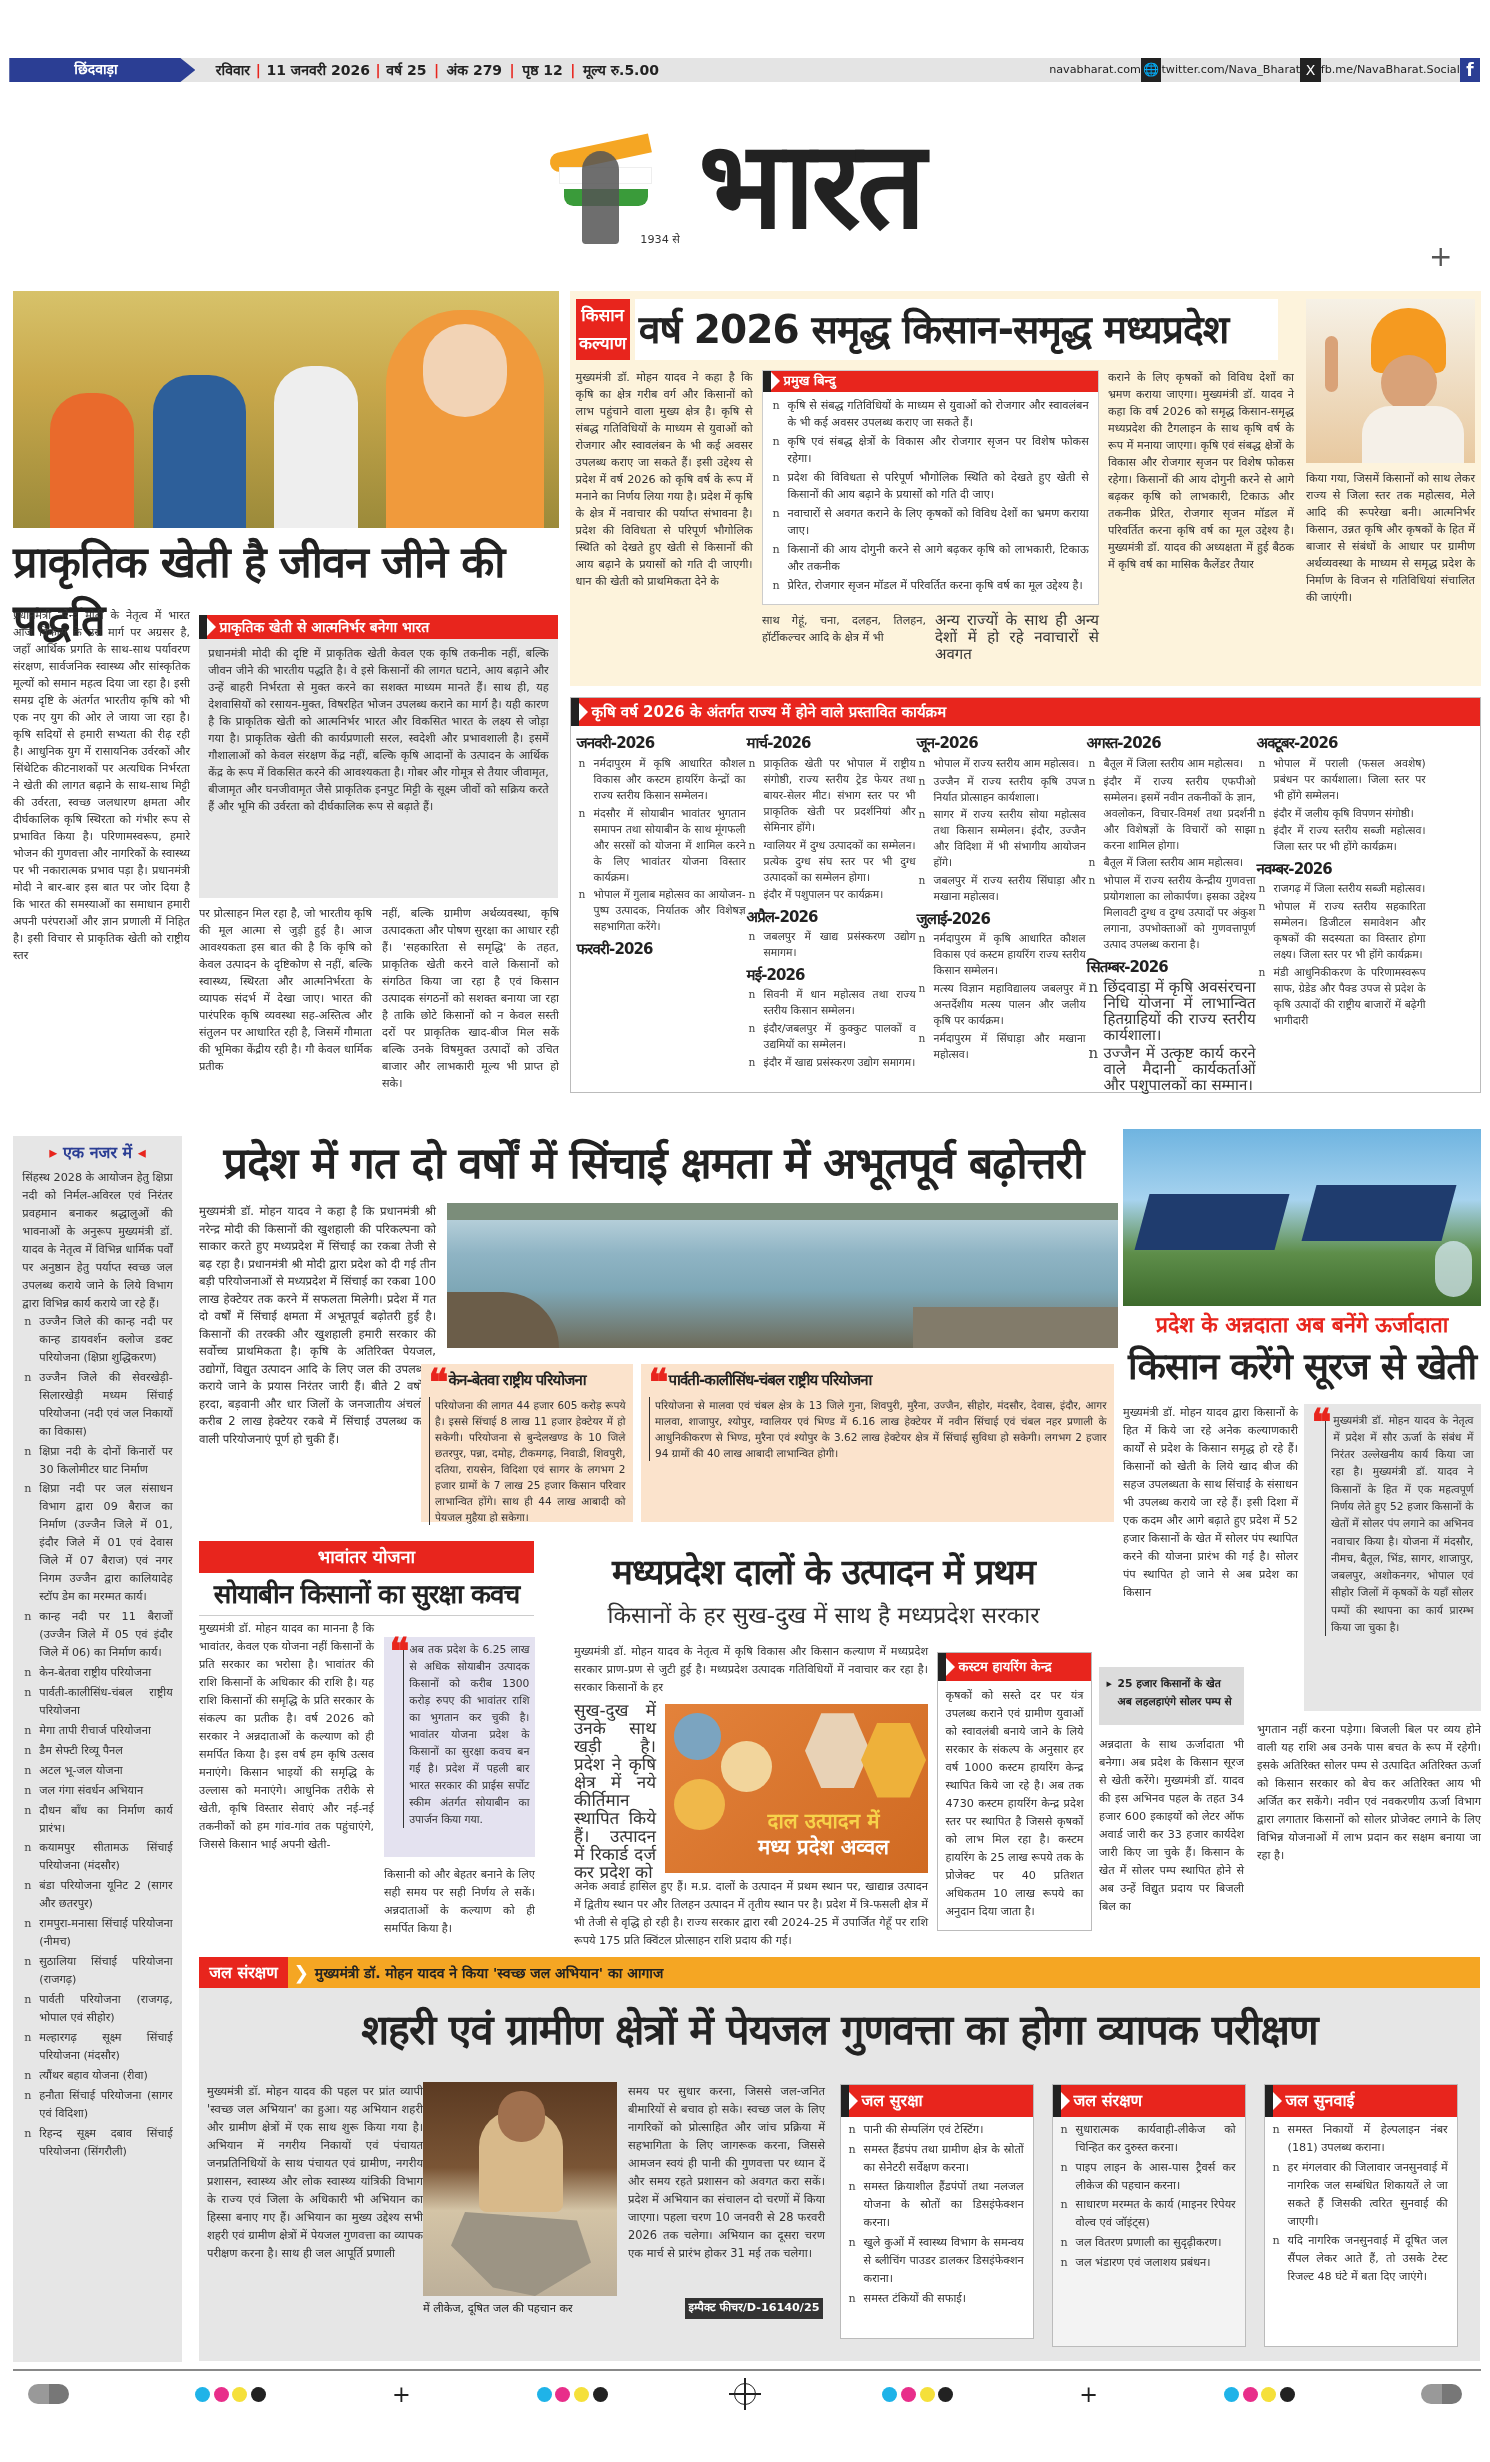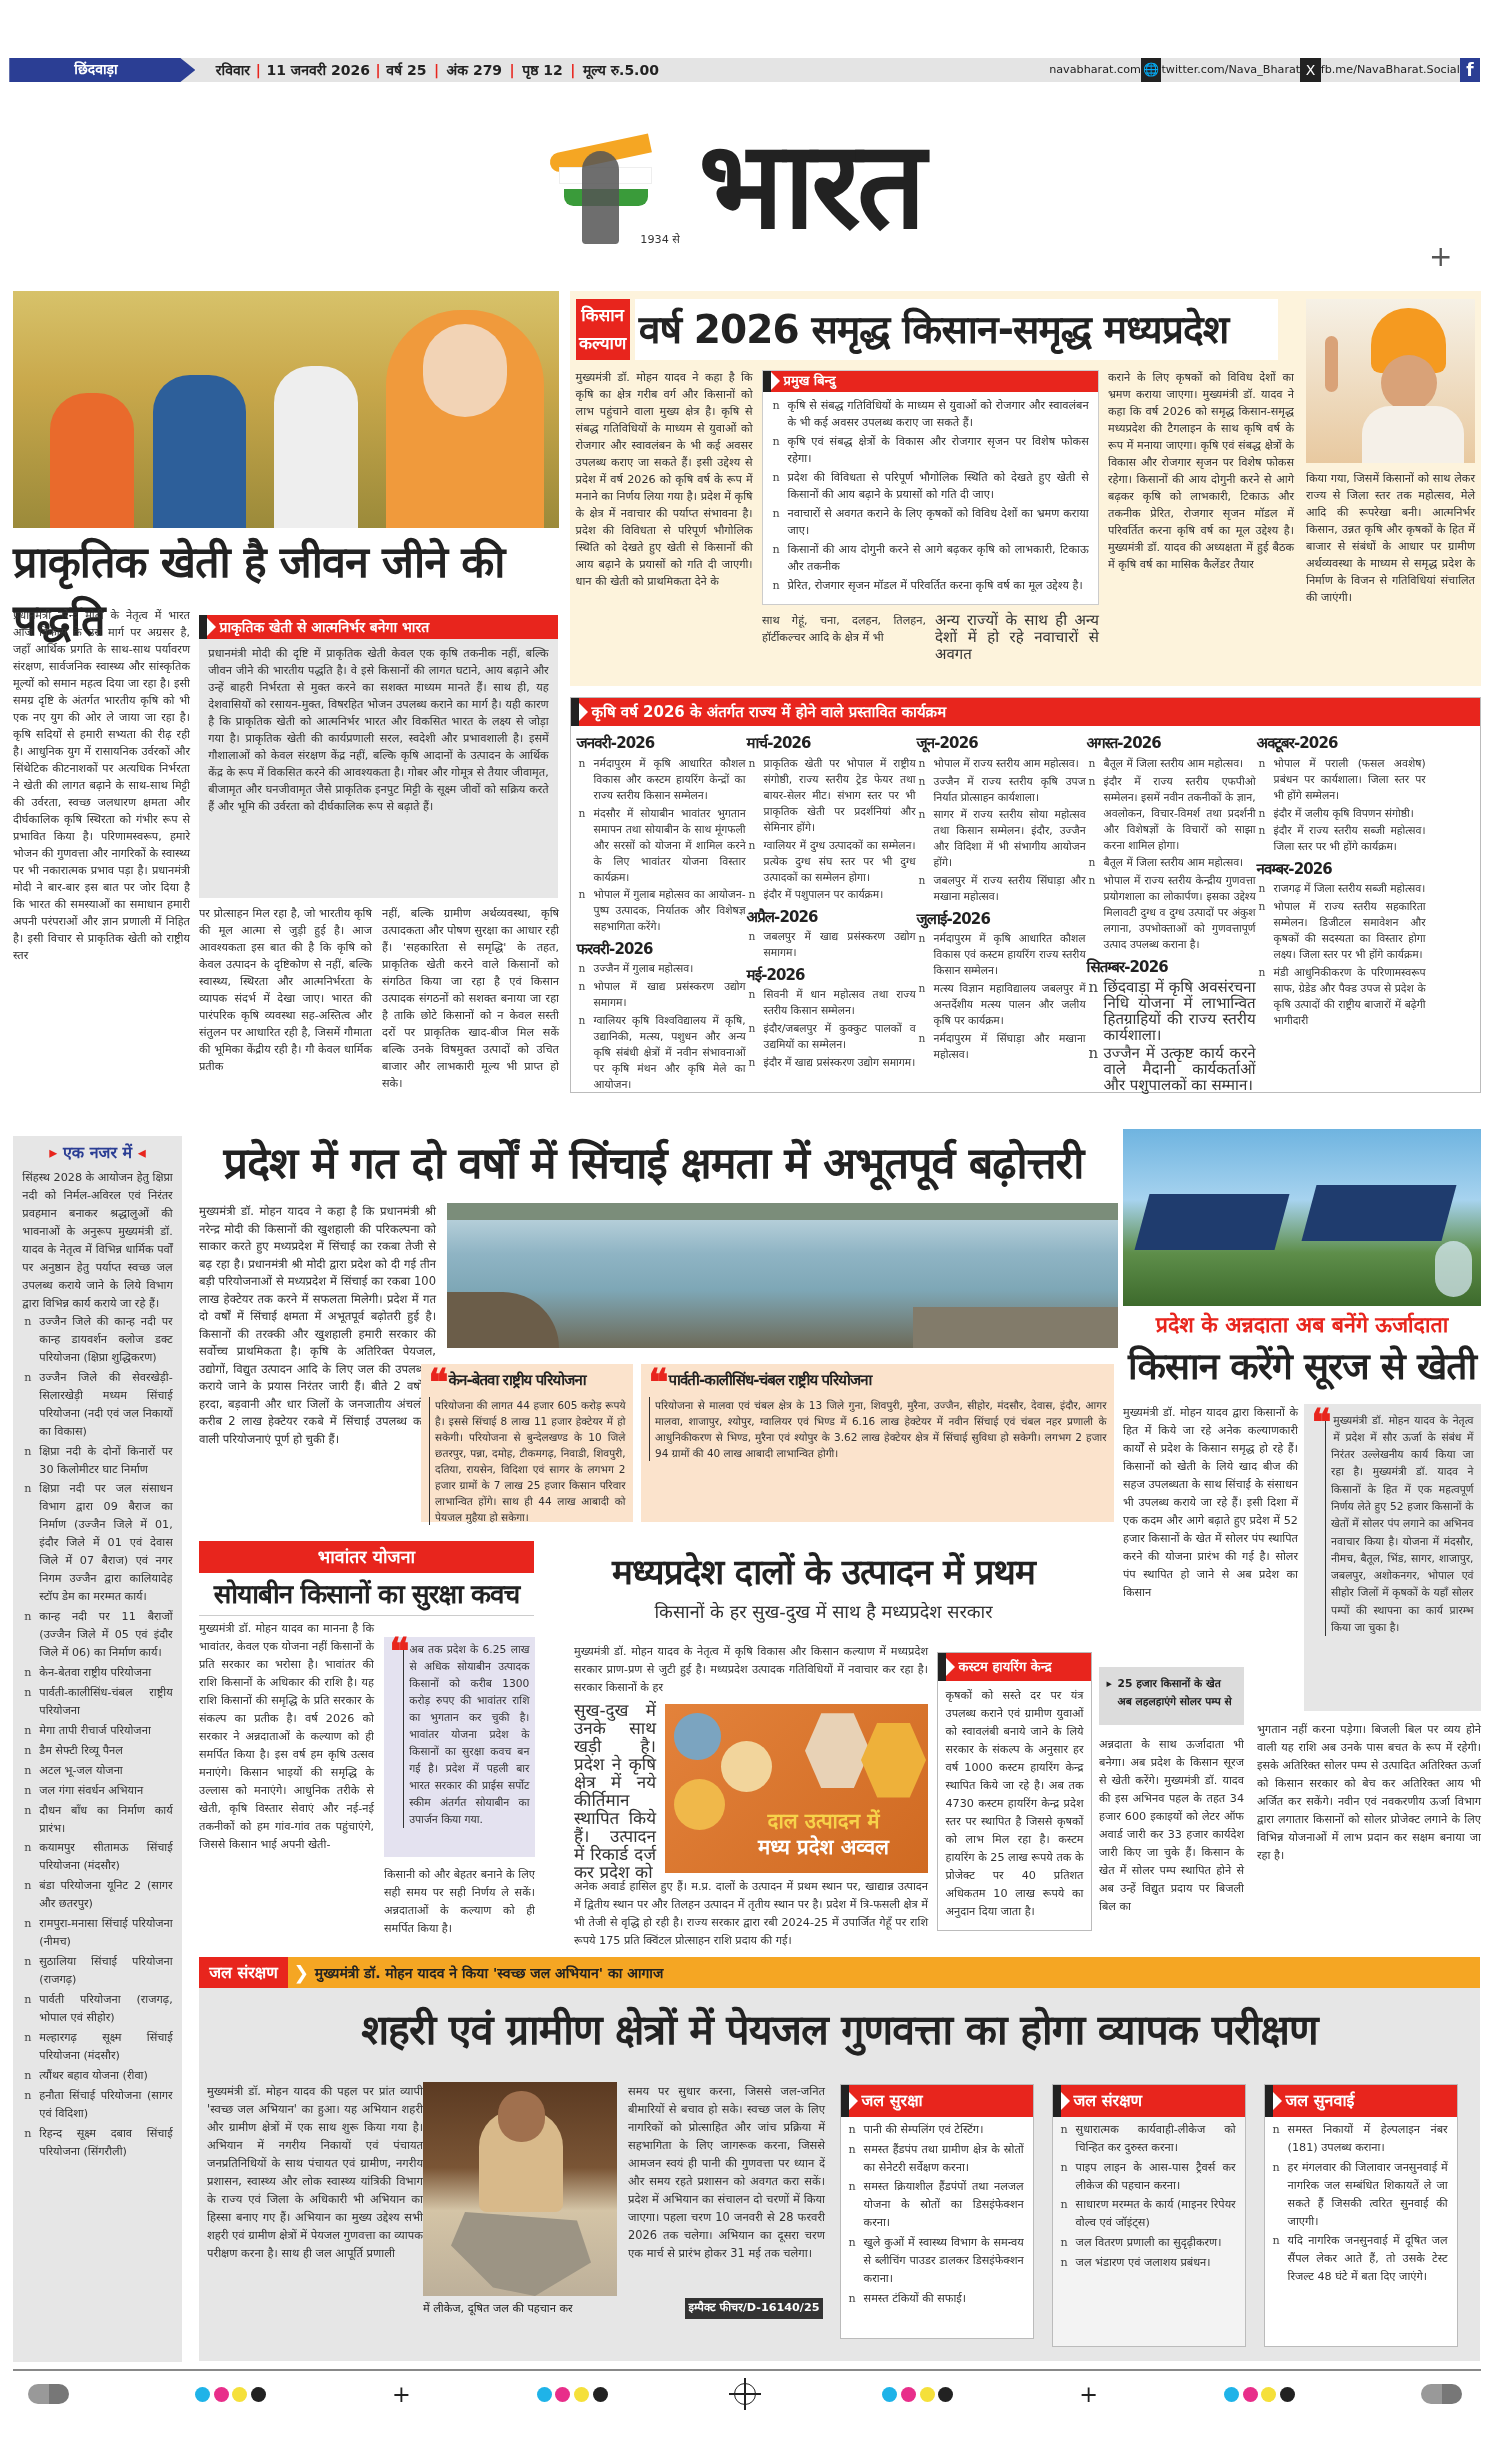--- a/index.html
+++ b/index.html
@@ -113,25 +113,20 @@
       <div>
           <div class="hd" style="font-size:15px;margin:1.9px 0">जनवरी-2026</div>
         <ul class="bullets txt" style="font-size:10.7px;line-height:16px">
             <li>नर्मदापुरम में कृषि आधारित कौशल विकास और कस्टम हायरिंग केन्द्रों का राज्य स्तरीय किसान सम्मेलन।</li>
             <li>मंदसौर में सोयाबीन भावांतर भुगतान समापन तथा सोयाबीन के साथ मूंगफली और सरसों को योजना में शामिल करने के लिए भावांतर योजना विस्तार कार्यक्रम।</li>
             <li>भोपाल में गुलाब महोत्सव का आयोजन-पुष्प उत्पादक, निर्यातक और विशेषज्ञ सहभागिता करेंगे।</li>
           </ul>
         </div>
       <div>
           <div class="hd" style="font-size:15px;margin:3.7px 0 1.9px">फरवरी-2026</div>
-        <ul class="bullets txt" style="font-size:10.7px;line-height:16px">
-            <li>उज्जैन में गुलाब महोत्सव।</li>
-            <li>भोपाल में खाद्य प्रसंस्करण उद्योग समागम।</li>
-            <li>ग्वालियर कृषि विश्वविद्यालय में कृषि, उद्यानिकी, मत्स्य, पशुधन और अन्य कृषि संबंधी क्षेत्रों में नवीन संभावनाओं पर कृषि मंथन और कृषि मेले का आयोजन।</li>
-          </ul>
         </div>
     </div>
     <div style="width:169px">
       <div>
           <div class="hd" style="font-size:15px;margin:1.9px 0">मार्च-2026</div>
         <ul class="bullets txt" style="font-size:10.7px;line-height:16px">
             <li>प्राकृतिक खेती पर भोपाल में राष्ट्रीय संगोष्ठी, राज्य स्तरीय ट्रेड फेयर तथा बायर-सेलर मीट। संभाग स्तर पर भी प्राकृतिक खेती पर प्रदर्शनियां और सेमिनार होंगे।</li>
             <li>ग्वालियर में दुग्ध उत्पादकों का सम्मेलन। प्रत्येक दुग्ध संघ स्तर पर भी दुग्ध उत्पादकों का सम्मेलन होगा।</li>
             <li>इंदौर में पशुपालन पर कार्यक्रम।</li>
           </ul>
@@ -283,21 +278,21 @@
 <div class="abs" style="left:199px;top:1541px;width:335px;height:32px;background:#e8251d;color:#fff;text-align:center;font-size:17.7px;font-weight:bold;line-height:32px">भावांतर योजना</div>
 <div class="abs hd" style="left:199px;top:1574px;width:335px;text-align:center;font-size:26px;line-height:41px;border-bottom:0.9px solid #ccc">सोयाबीन किसानों का सुरक्षा कवच</div>
 <div class="abs txt" style="left:199px;top:1620px;width:175px;font-size:11.2px;line-height:18px">मुख्यमंत्री डॉ. मोहन यादव का मानना है कि भावांतर, केवल एक योजना नहीं किसानों के प्रति सरकार का भरोसा है। भावांतर की राशि किसानों के अधिकार की राशि है। यह राशि किसानों की समृद्धि के प्रति सरकार के संकल्प का प्रतीक है। वर्ष 2026 को सरकार ने अन्नदाताओं के कल्याण को ही समर्पित किया है। इस वर्ष हम कृषि उत्सव मनाएंगे। किसान भाइयों की समृद्धि के उल्लास को मनाएंगे। आधुनिक तरीके से खेती, कृषि विस्तार सेवाएं और नई-नई तकनीकों को हम गांव-गांव तक पहुंचाएंगे, जिससे किसान भाई अपनी खेती-</div>
 <div class="abs" style="left:384px;top:1637px;width:151px;height:220px;background:#e4e2f0;padding:3.7px 5.6px">
   <span class="quote" style="font-size:37px;line-height:20.5px;float:left">❝</span>
   <div class="txt" style="font-size:10.7px;line-height:17px;border-left:1.9px solid #333;padding-left:5.6px;margin-left:13px">अब तक प्रदेश के 6.25 लाख से अधिक सोयाबीन उत्पादक किसानों को करीब 1300 करोड़ रुपए की भावांतर राशि का भुगतान कर चुकी है। भावांतर योजना प्रदेश के किसानों का सुरक्षा कवच बन गई है। प्रदेश में पहली बार भारत सरकार की प्राईस सर्पोट स्कीम अंतर्गत सोयाबीन का उपार्जन किया गया.</div>
 </div>
 <div class="abs txt" style="left:384px;top:1866px;width:151px;font-size:11.2px;line-height:18px">किसानी को और बेहतर बनाने के लिए सही समय पर सही निर्णय ले सकें। अन्नदाताओं के कल्याण को ही समर्पित किया है।</div>
 
 <div class="abs hd" style="left:549px;top:1546px;width:549px;text-align:center;font-size:35px;line-height:52px">मध्यप्रदेश दालों के उत्पादन में प्रथम</div>
-<div class="abs" style="left:549px;top:1600px;width:549px;text-align:center;font-size:18px;color:#333">किसानों के हर सुख-दुख में साथ है मध्यप्रदेश सरकार</div>
+<div class="abs" style="left:549px;top:1600px;width:549px;text-align:center;font-size:23px;color:#333">किसानों के हर सुख-दुख में साथ है मध्यप्रदेश सरकार</div>
 <div class="abs txt" style="left:574px;top:1643px;width:354px;font-size:11.2px;line-height:18px">मुख्यमंत्री डॉ. मोहन यादव के नेतृत्व में कृषि विकास और किसान कल्याण में मध्यप्रदेश सरकार प्राण-प्रण से जुटी हुई है। मध्यप्रदेश उत्पादक गतिविधियों में नवाचार कर रहा है। सरकार किसानों के हर</div>
 <div class="abs txt" style="left:574px;top:1701px;width:82px;font-size:17px;line-height:18px">सुख-दुख में उनके साथ खड़ी है। प्रदेश ने कृषि क्षेत्र में नये कीर्तिमान स्थापित किये हैं। उत्पादन में रिकार्ड दर्ज कर प्रदेश को</div>
 <div class="abs img" style="left:665px;top:1704px;width:263px;height:169px;background:linear-gradient(135deg,#e3823b 0%,#d06a22 100%)">
   <div style="position:absolute;left:9.3px;top:9.3px;width:47px;height:47px;border-radius:23px;background:#7ba4c0"></div>
   <div style="position:absolute;left:56px;top:37px;width:51px;height:51px;border-radius:26px;background:#f2d59c"></div>
   <div style="position:absolute;left:9.3px;top:75px;width:51px;height:51px;border-radius:26px;background:#f0b84a"></div>
   <div style="position:absolute;left:140px;top:9.3px;width:65px;height:75px;background:#e8d2b6;clip-path:polygon(25% 0,75% 0,100% 50%,75% 100%,25% 100%,0 50%)"></div>
   <div style="position:absolute;left:196px;top:18.6px;width:65px;height:75px;background:#eeb13a;clip-path:polygon(25% 0,75% 0,100% 50%,75% 100%,25% 100%,0 50%)"></div>
   <div style="position:absolute;left:56px;top:104px;width:205px;text-align:center;font-weight:bold;line-height:26px">
     <div style="color:#f7d24a;font-size:20.5px">दाल उत्पादन में</div>

